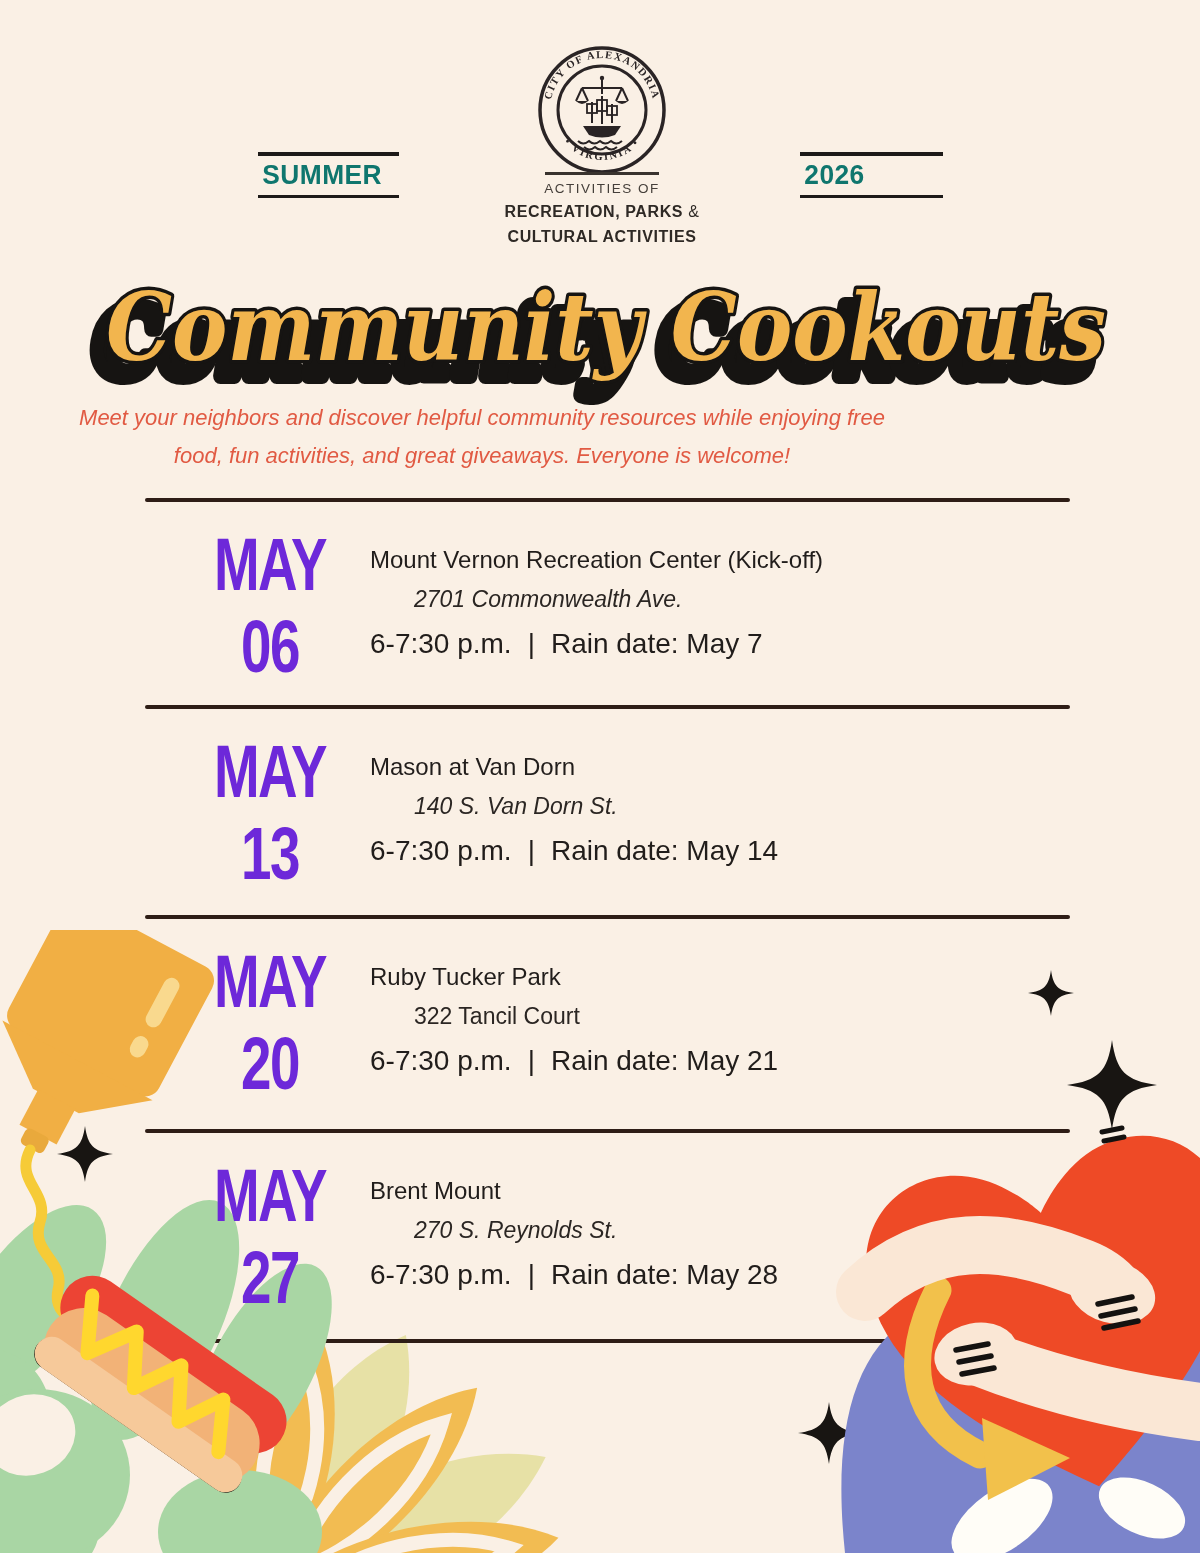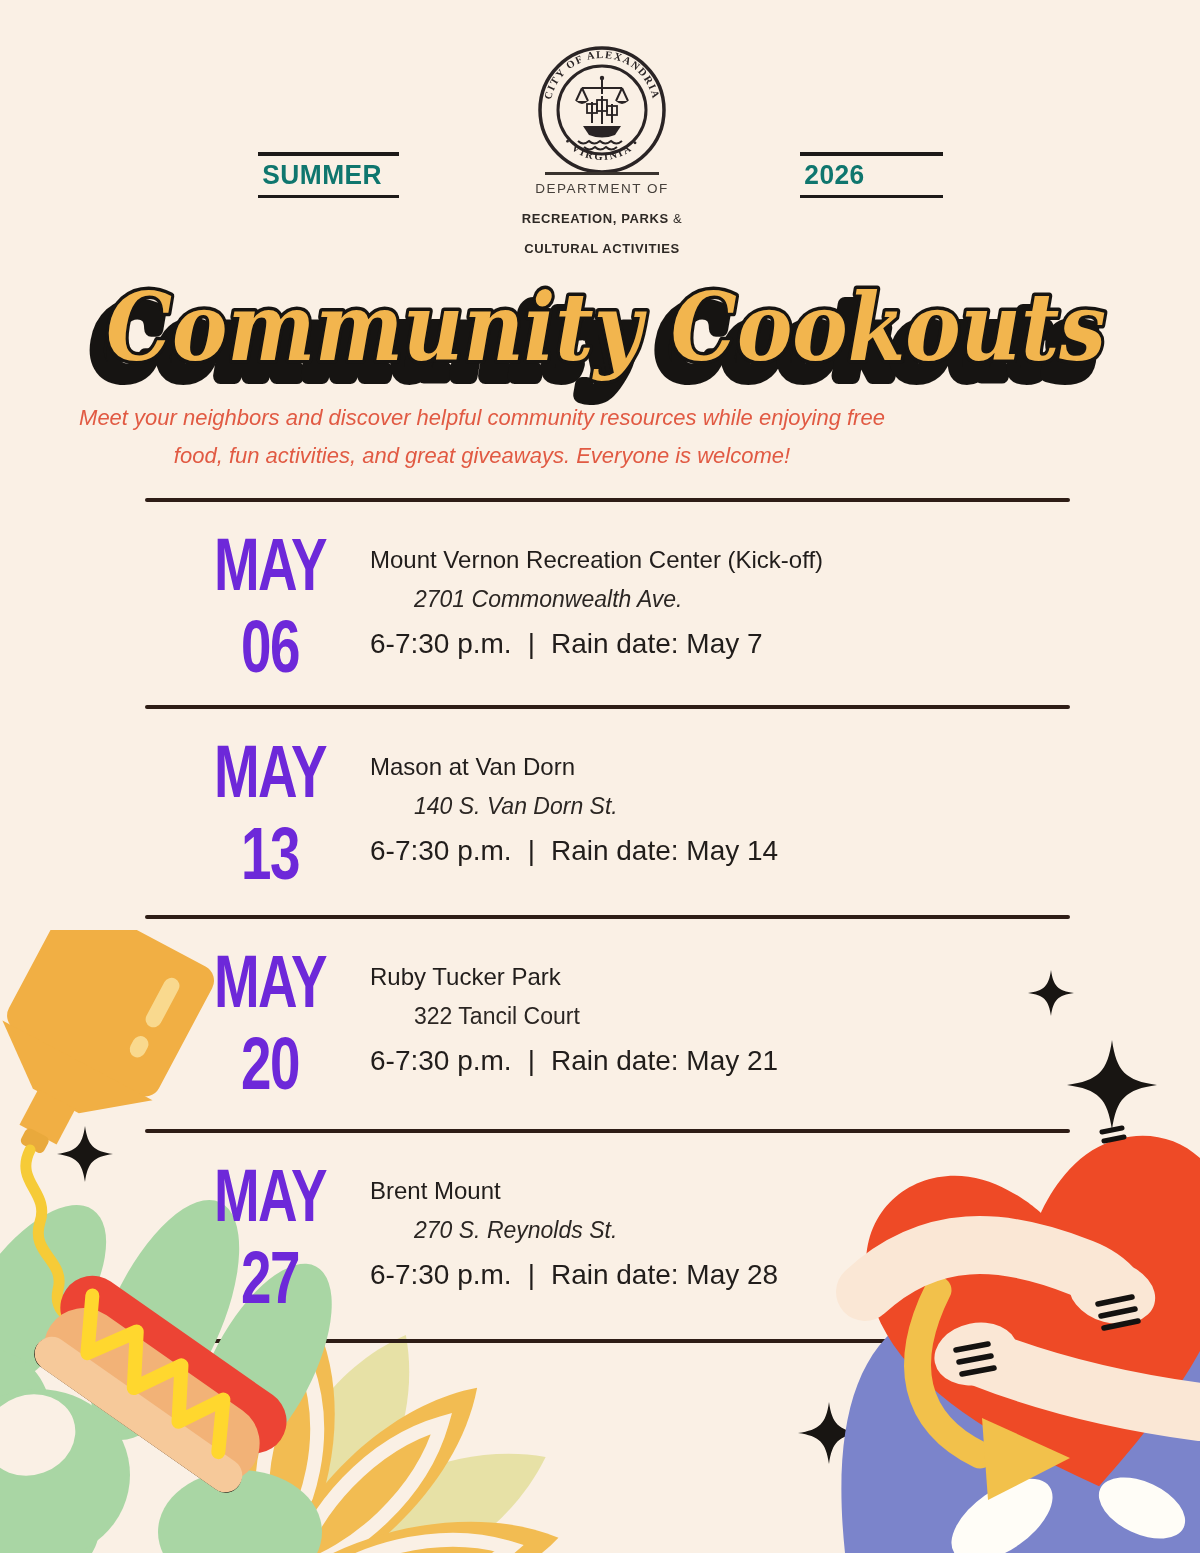--- a/index.html
+++ b/index.html
@@ -14,21 +14,21 @@
   .rule { position:absolute; z-index:2; left:145px; width:925px; height:4px;
           background:#2E1D16; border-radius:2px; }
   .z-illus { position:absolute; z-index:3; }
   .content { position:absolute; z-index:5; }
 
   
   .seal { left:536px; top:42px; width:132px; height:136px; }
   .seal-divider { position:absolute; z-index:5; left:545px; top:172px; width:114px; height:2.5px; background:#39332E; }
   .dept { left:440px; top:181px; width:324px; text-align:center; color:#39332E; }
   .dept-line1 { font-size:13.5px; letter-spacing:1.5px; color:#453F3A; }
-  .dept-line2, .dept-line3 { font-size:13px; font-weight:bold; letter-spacing:0.6px; margin-top:15px; color:#2E2925; }
+  .dept-line2, .dept-line3 { font-size:16px; font-weight:bold; letter-spacing:0.6px; margin-top:7px; color:#2E2925; }
   .dept-amp { font-weight:normal; }
 
   .season-block { position:absolute; z-index:5; color:#0f766e; }
   .season-block .bar { height:3.5px; background:#1D1A18; }
   .season-block .label {
     font-size:28px; font-weight:800; letter-spacing:0.5px; padding:3px 0 4px 0;
     transform:scaleX(0.94); transform-origin:center;
   }
   .season-left { left:258px; top:152px; width:141px; }
   .season-right { left:800px; top:152px; width:143px; }
@@ -216,21 +216,21 @@
       </g>
       <path d="M47,82 L85,82 L79,91 Q66,96 53,91 Z" fill="#2A2425"></path>
       <path d="M42,97 q5,5 11,0 q5,5 11,0 q5,5 11,0 q5,5 11,0" fill="none" stroke="#2A2425" stroke-width="2"></path>
       <path d="M48,103 q5,5 11,0 q5,5 11,0 q5,5 11,0" fill="none" stroke="#2A2425" stroke-width="2"></path>
     </g>
   </svg>
 
   <div class="seal-divider"></div>
 
   <div class="content dept">
-    <div class="dept-line1">DEPARTMENT OF</div>
+    <div class="dept-line1">ACTIVITIES OF</div>
     <div class="dept-line2"><span>RECREATION, PARKS</span>&nbsp;<span class="dept-amp">&amp;</span></div>
     <div class="dept-line3">CULTURAL ACTIVITIES</div>
   </div>
 
   <div class="season-block season-left">
     <div class="bar"></div>
     <div class="label">SUMMER</div>
     <div class="bar"></div>
   </div>
 

